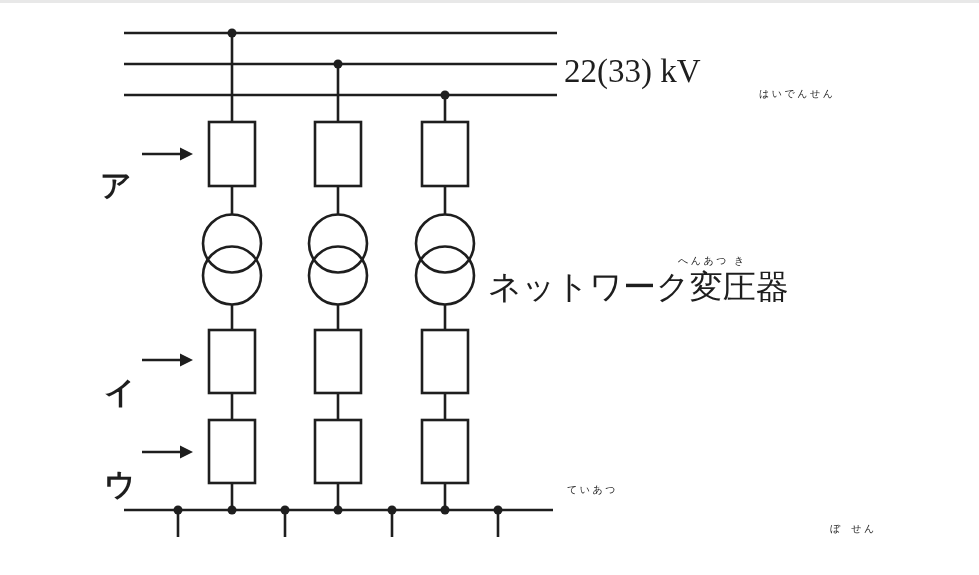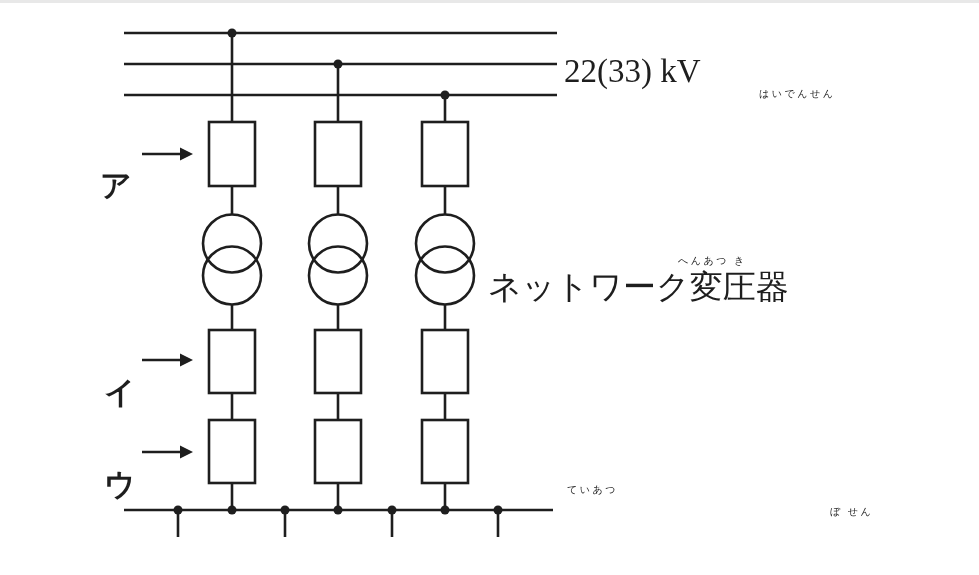--- a/index.html
+++ b/index.html
@@ -150,19 +150,19 @@
   </svg>
 
   <span class="t serif" style="left:564px; top:23px;">22(33) kV</span>
 
   <span class="t ruby" style="left:759px; top:57px;">はいでんせん</span>
 
   <span class="t ruby" style="left:678px; top:224px;text-align:right;">へんあつ き</span>
   <span class="t serif" style="left:488px; top:239px;">ネットワーク変圧器</span>
 
   <span class="t ruby" style="left:567px; top:453px;">ていあつ</span>
-  <span class="t ruby" style="left:830px; top:475px;">ぼ せん</span>
+  <span class="t ruby" style="left:830px; top:493px;font-family:Liberation Mono, monospace;">ぼ せん</span>
 
   <span class="t marker" style="left:100px; top:138px;">ア</span>
   <span class="t marker" style="left:104px; top:345px;">イ</span>
   <span class="t marker" style="left:104px; top:437px;">ウ</span>
 
 </div>
 
 </body></html>

